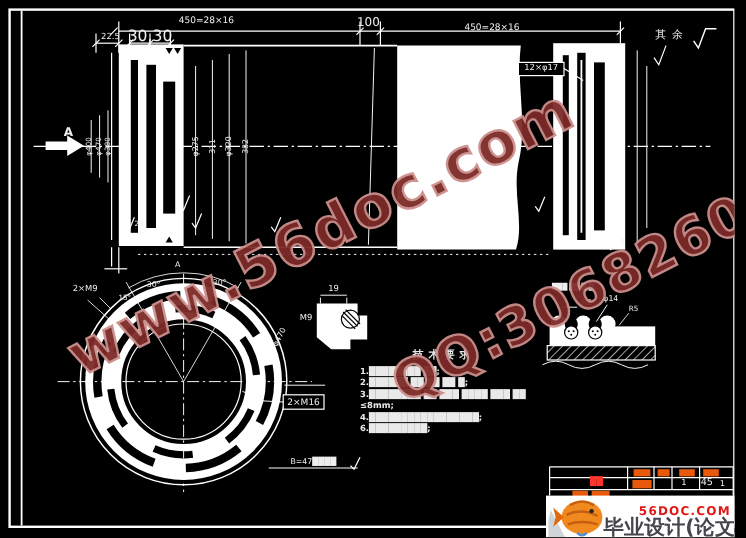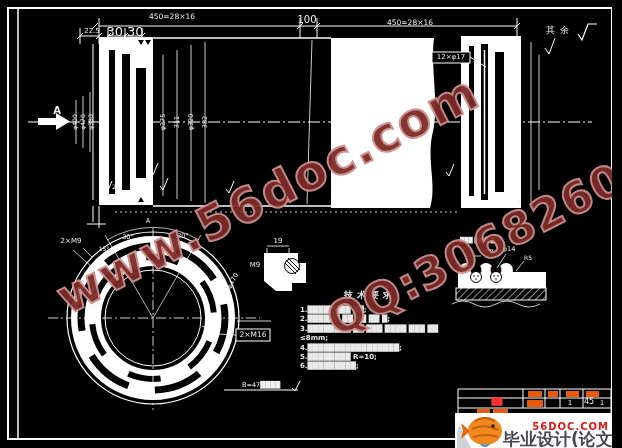--- a/index.html
+++ b/index.html
@@ -247,21 +247,20 @@
 <span class="lbl" style="left:509px;top:249px;font-size:6.5px;">φ14</span>
 <span class="lbl" style="left:528px;top:258px;font-size:6px;">R5</span>
 
 <div class="tech">
   <div class="t-title">技术要求</div>
   <div class="t-line">1.████████ ██;</div>
   <div class="t-line">2.██████ ██ ██ ██ █;</div>
   <div class="t-line">3.████████ ██ ███ ████ ███ ██</div>
   <div class="t-line">≤8mm;</div>
   <div class="t-line">4.█████████████████;</div>
-  <div class="t-line">5.████████ R=10;</div>
   <div class="t-line">6.█████████;</div>
 </div>
 
 <span class="lbl red bold" style="left:497px;top:402px;font-size:7px;">██</span>
 <span class="lbl" style="left:570px;top:403px;font-size:7px;">1</span>
 <span class="lbl" style="left:589px;top:402px;font-size:8px;">45</span>
 <span class="lbl" style="left:602px;top:403px;font-size:6.5px;">1</span>
 
 <div class="wm" style="left:60px;top:272px;font-size:48px;transform:rotate(-27deg);">www.56doc.com</div>
 <div class="wm" style="left:330px;top:298px;font-size:44px;transform:rotate(-27deg);">QQ:306826066</div>

